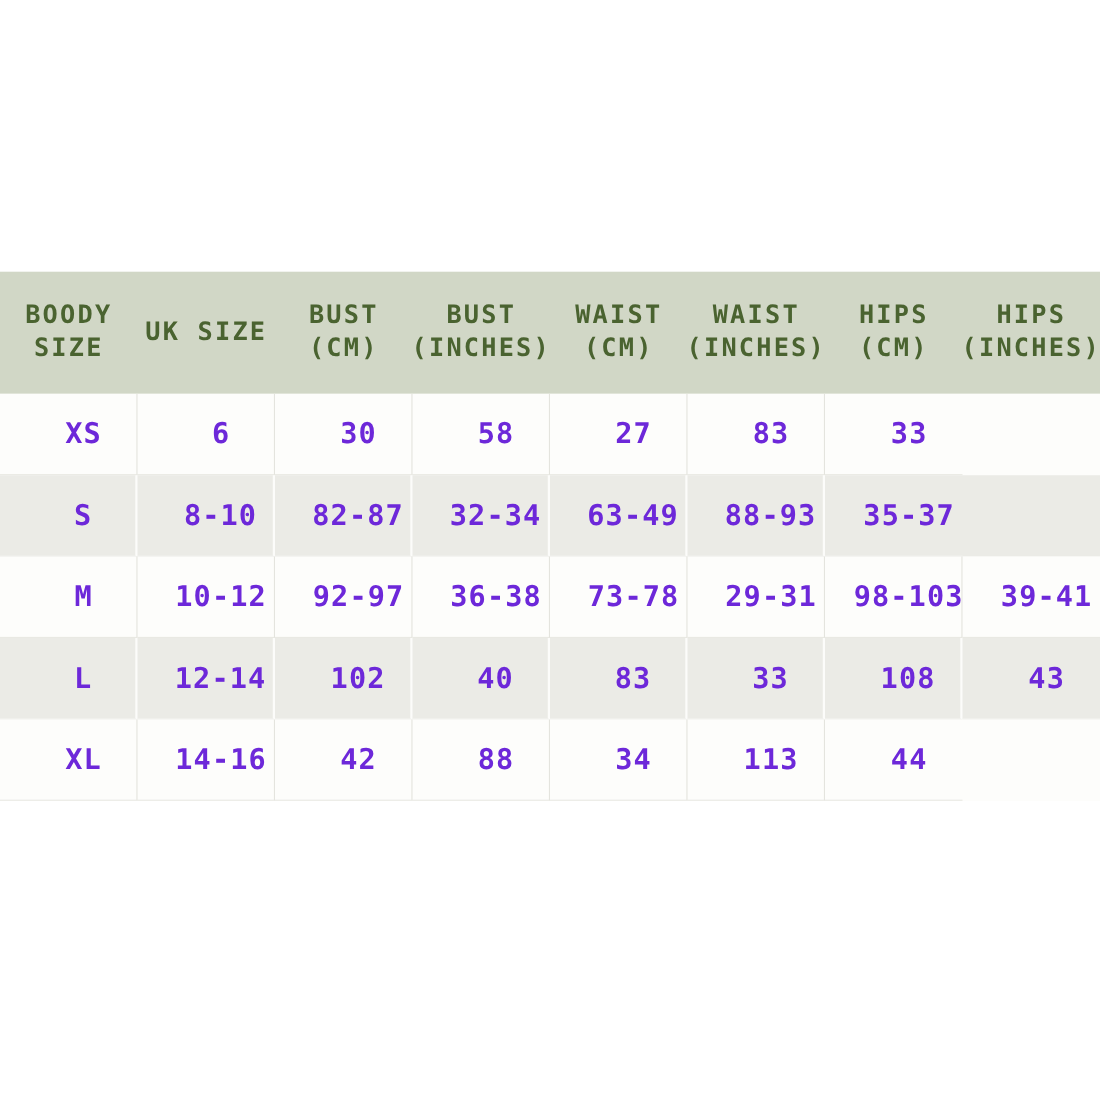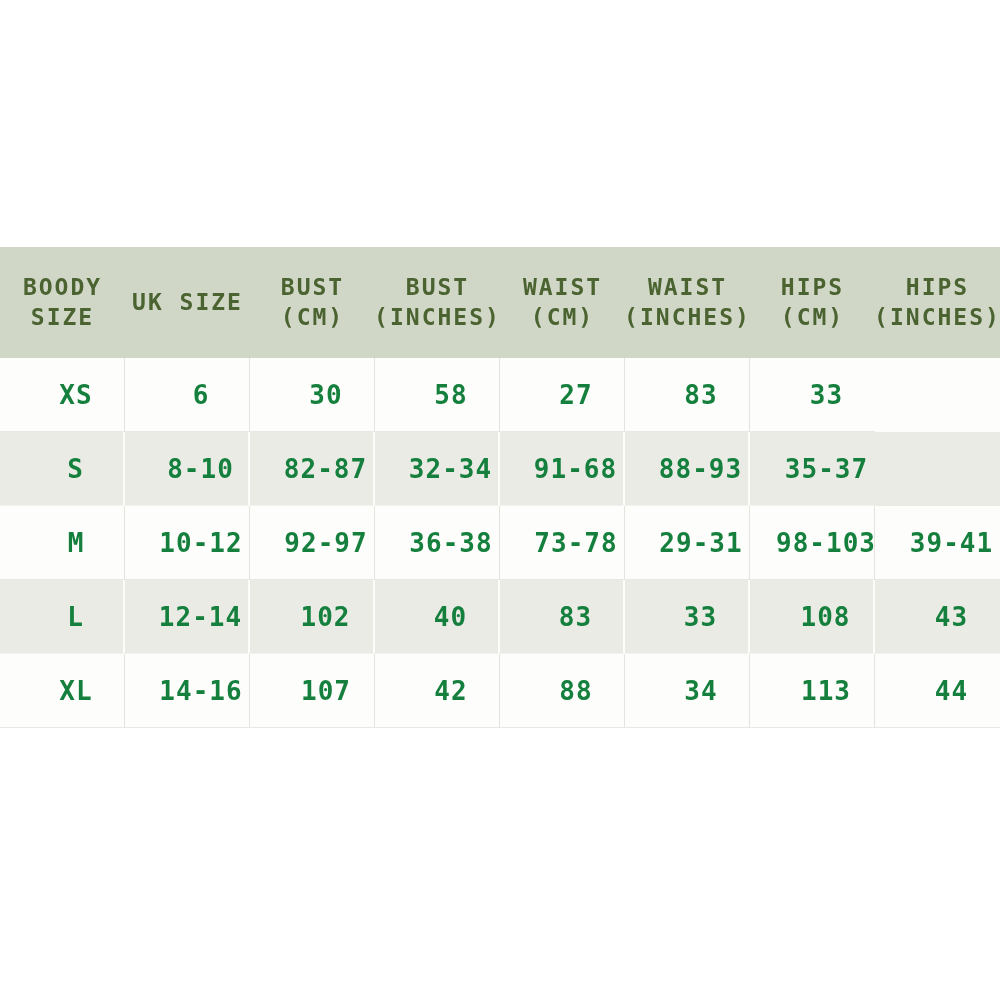--- a/index.html
+++ b/index.html
@@ -40,21 +40,21 @@
   .trow {
     display: grid;
     grid-template-columns: repeat(8, 125px);
     height: 74px;
     background: #fdfdfb;
   }
   .trow .td {
     display: flex;
     align-items: center;
     justify-content: center;
-    color: #15803d;
+    color: #6d28d9;
     font-size: 26px;
     font-weight: bold;
     letter-spacing: 1px;
     white-space: nowrap;
     border-right: 1px solid #e4e4de;
     border-bottom: 1px solid #e9e9e3;
     padding-left: 28px;
   }
   .trow .td:last-child { border-right: none; }
   .trow.stripe { background: #ebebe6; }
@@ -112,21 +112,21 @@
     <div class="td">27</div>
     <div class="td">83</div>
     <div class="td">33</div>
   </div>
 
   <div class="trow stripe">
     <div class="td">S</div>
     <div class="td">8-10</div>
     <div class="td">82-87</div>
     <div class="td">32-34</div>
-    <div class="td">91-68</div>
+    <div class="td">63-49</div>
     <div class="td">88-93</div>
     <div class="td">35-37</div>
   </div>
 
   <div class="trow">
     <div class="td">M</div>
     <div class="td">10-12</div>
     <div class="td">92-97</div>
     <div class="td">36-38</div>
     <div class="td">73-78</div>
@@ -142,21 +142,20 @@
     <div class="td">40</div>
     <div class="td">83</div>
     <div class="td">33</div>
     <div class="td">108</div>
     <div class="td">43</div>
   </div>
 
   <div class="trow">
     <div class="td">XL</div>
     <div class="td">14-16</div>
-    <div class="td">107</div>
     <div class="td">42</div>
     <div class="td">88</div>
     <div class="td">34</div>
     <div class="td">113</div>
     <div class="td">44</div>
   </div>
 
 </div>
 
 </body></html>

